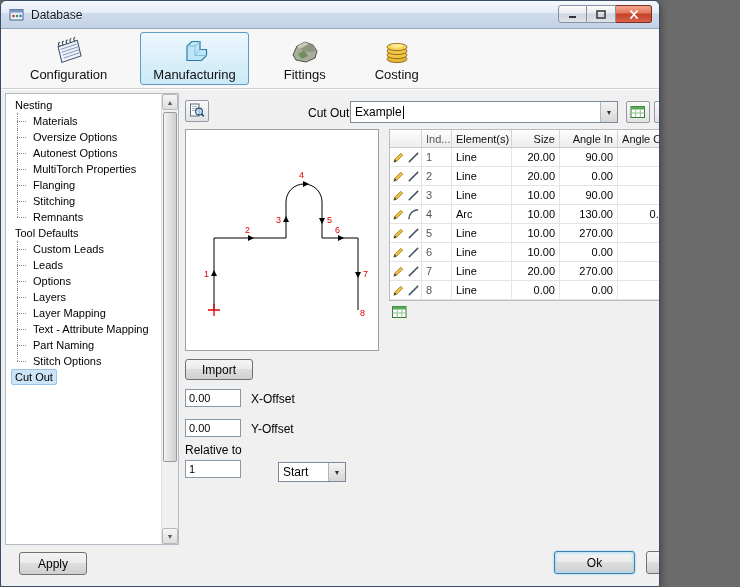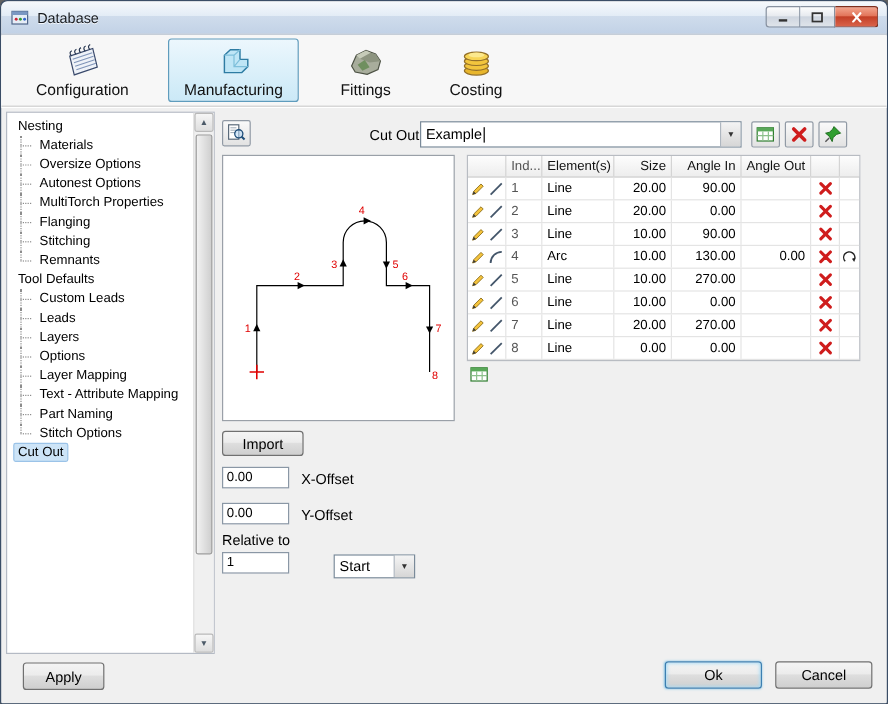--- a/index.html
+++ b/index.html
@@ -1,17 +1,17 @@
 <!DOCTYPE html>
 <html><head>
 <meta charset="utf-8">
 <style>
   * { box-sizing: border-box; margin:0; padding:0; }
   html,body { background:#6b6b6b; font-family:"Liberation Sans", sans-serif; }
-  .window { position:relative; width:740px; height:587px; background:#f0f0f0;
+  .window { position:relative; width:660px; height:587px; background:#f0f0f0;
             border:1px solid #3a4d66; border-radius:6px 6px 2px 2px; overflow:hidden;
             box-shadow:0 2px 8px rgba(0,0,0,.45); }
 
   
   .titlebar { position:absolute; left:0; top:0; right:0; height:28px;
               background:linear-gradient(#f6f9fc, #e3ecf6 45%, #cfdcec 46%, #c2d2e6);
               border-bottom:1px solid #96a7bc; border-radius:6px 6px 0 0;
               display:flex; align-items:center; padding:0 8px; }
   .win-icon { width:16px; height:16px; display:inline-flex; }
   .title { font-size:12px; color:#15191e; margin-left:6px; text-shadow:0 1px 0 rgba(255,255,255,.8); }
@@ -214,24 +214,24 @@
         <div class="tree-item root">
           <span class="tree-label">Tool Defaults</span>
         </div>
         <div class="tree-item child">
           <span class="tree-label">Custom Leads</span>
         </div>
         <div class="tree-item child">
           <span class="tree-label">Leads</span>
         </div>
         <div class="tree-item child">
+          <span class="tree-label">Options</span>
+        </div>
+        <div class="tree-item child">
           <span class="tree-label">Layers</span>
-        </div>
-        <div class="tree-item child">
-          <span class="tree-label">Options</span>
         </div>
         <div class="tree-item child">
           <span class="tree-label">Layer Mapping</span>
         </div>
         <div class="tree-item child">
           <span class="tree-label">Text - Attribute Mapping</span>
         </div>
         <div class="tree-item child">
           <span class="tree-label">Part Naming</span>
         </div>

